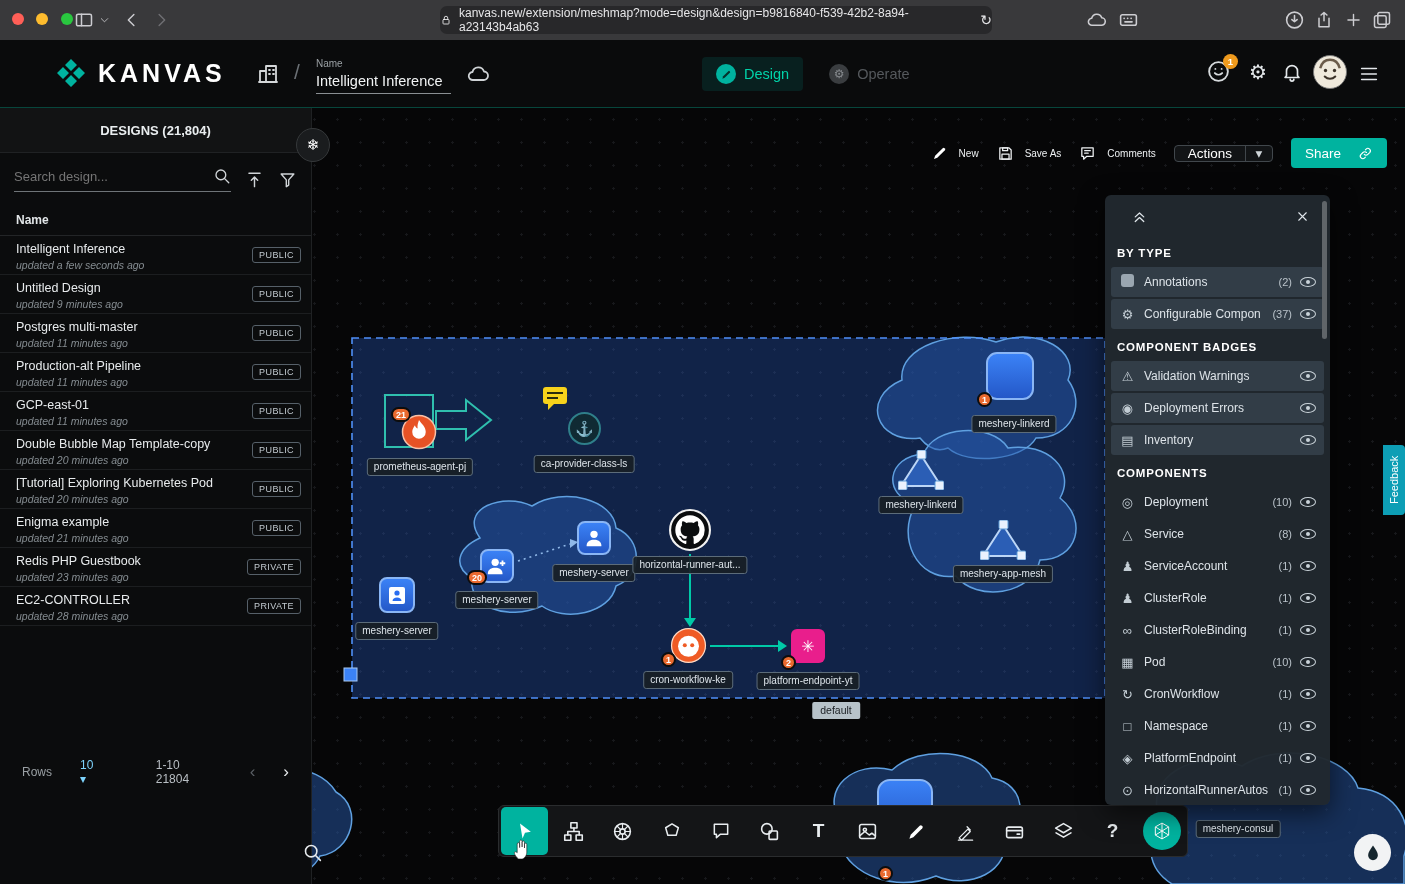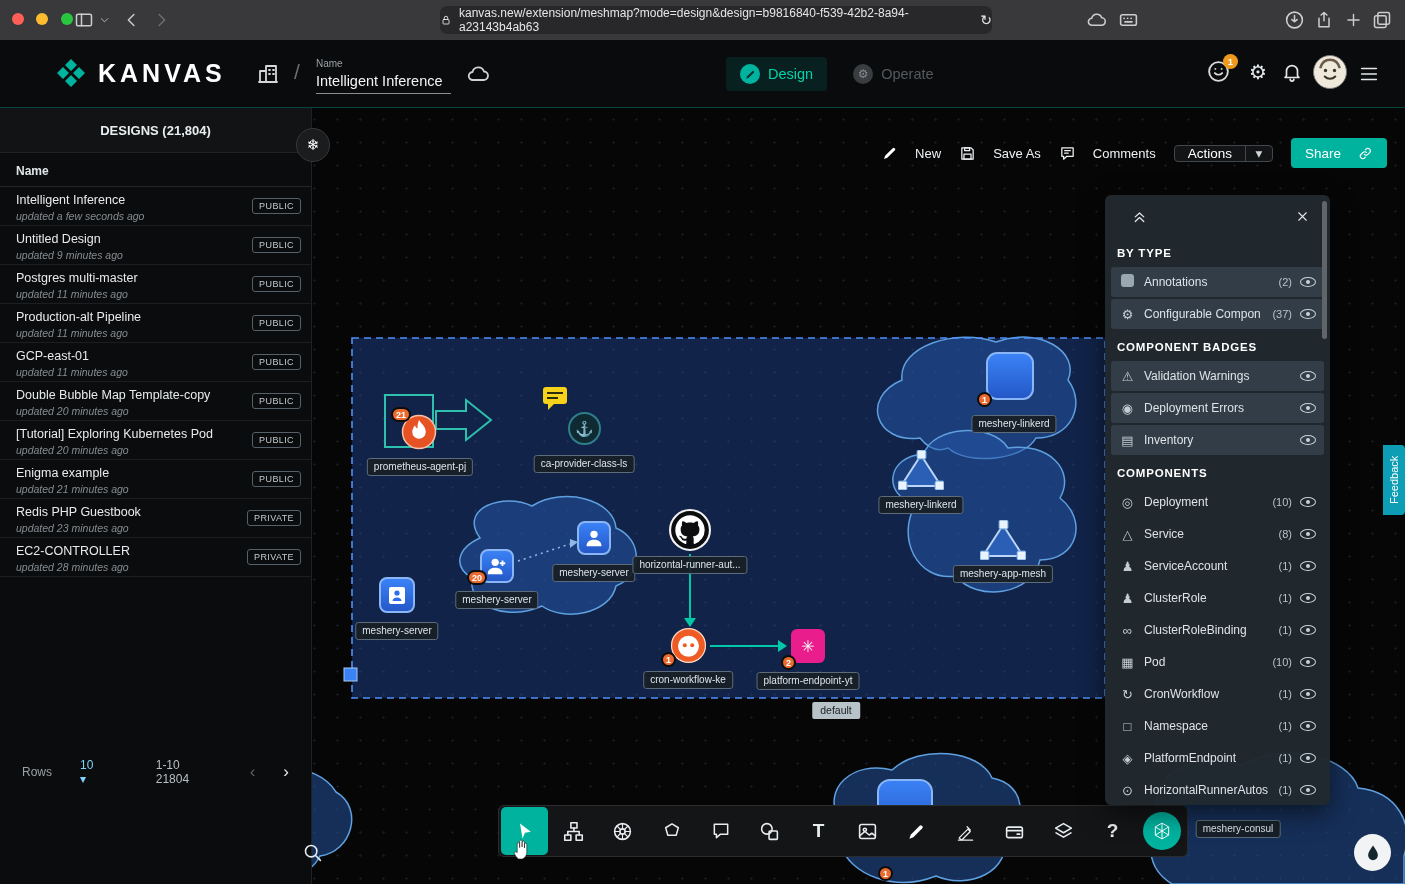--- a/index.html
+++ b/index.html
@@ -21,21 +21,21 @@
   
   #ahead { position:absolute; left:0; top:40px; width:100%; height:68px; background:#0a0b0c;
            border-bottom:1px solid #07463c; }
   #ahead .abs { position:absolute; }
   .logo-text { font-size:25px; font-weight:bold; letter-spacing:4px; color:#fff; }
   .name-label { font-size:10px; color:#9aa0a4; }
   .name-input { background:transparent; border:none; border-bottom:1px solid #8a8f93; color:#f2f4f5;
                 font-size:14.5px; width:135px; padding:2px 0 4px; font-family:inherit; outline:none; }
   .mode-chip { display:flex; align-items:center; gap:8px; height:34px; padding:0 14px; border-radius:4px;
                font-size:14.5px; }
-  .mode-chip.on { background:rgba(0,179,159,.13); color:#00D3A9;margin-left:24px; }
+  .mode-chip.on { background:rgba(0,179,159,.13); color:#00D3A9; }
   .mode-chip.off { color:#55595d; }
   .mode-dot { width:20px; height:20px; border-radius:50%; display:flex; align-items:center; justify-content:center; }
   .hbadge { position:absolute; top:-5px; right:-7px; min-width:15px; height:15px; border-radius:8px;
             background:#ef9a1d; color:#fff; font-size:9.5px; font-weight:bold; display:flex;
             align-items:center; justify-content:center; padding:0 3px; }
 
   
   #sbar { position:absolute; left:0; top:108px; width:312px; bottom:0; background:#0b0c0d;
           border-right:1px solid #1f2123; z-index:5; }
   .s-title { height:45px; line-height:45px; text-align:center; font-size:13px; font-weight:bold;
@@ -69,21 +69,21 @@
             border:1px solid #5c6c7a; color:#dde4ea; font-size:10px; line-height:1; padding:3px 6px;
             border-radius:3px; white-space:nowrap; }
   .gchip { position:absolute; z-index:4; transform:translateX(-50%); background:#b7c2c9; color:#1b1f23;
            font-size:10.5px; line-height:1; padding:3px 8px; border-radius:2px; }
   .nbadge { position:absolute; z-index:5; min-width:15px; height:15px; border-radius:8px; background:#ea6a2f;
             border:2px solid #0d0d0d; color:#fff; font-size:9px; font-weight:bold; display:flex;
             align-items:center; justify-content:center; padding:0 3px; }
 
   
   #ctoolbar { position:absolute; right:18px; top:30px; display:flex; align-items:center; gap:18px; z-index:6; }
-  .ct-btn { display:flex; align-items:center; gap:17px; color:#eef1f3; font-size:13px; cursor:default; }
+  .ct-btn { display:flex; align-items:center; gap:11px; color:#eef1f3; font-size:10px; cursor:default; }
   .actions-btn { display:flex; align-items:stretch; height:17px; background:#121416;
                  border:1px solid #41474c; border-radius:4px; overflow:hidden; font-size:13.5px; }
   .a-main { display:flex; align-items:center; padding:0 13px; }
   .a-sep { width:1px; background:#41474c; }
   .a-caret { width:26px; display:flex; align-items:center; justify-content:center; color:#cfd5d9; }
   .share-btn { display:flex; align-items:center; gap:17px; height:30px; padding:0 14px;
                background:#00B39F; border-radius:4px; color:#fff; font-size:13.5px; }
   #snowflake { position:absolute; left:16px; top:20px; width:34px; height:34px; border-radius:50%;
                background:#1a1c1e; border:1px solid #35383a; display:flex; align-items:center;
                justify-content:center; font-size:15px; color:#fff; z-index:6; }
@@ -268,20 +268,41 @@
       </span>
     <span class="abs" style="left:1358px;top:23px;color:#e3e7ea">
       <svg class="st" width="22" height="22" viewBox="0 0 24 24">
           <path d="M4 6h16M4 12h16M4 18h16"></path>
         </svg>
       </span>
   </div>
 
   <div id="sbar">
     <div class="s-title">DESIGNS (21,804)</div>
+    <div class="s-search">
+      <span class="s-input">
+        <input style="background: transparent; border: none; outline: none; color: rgb(207, 211, 214); font-size: 13px; width: 150px; font-family: inherit;" placeholder="Search design...">
+        <span style="color:#d0d4d7">
+          <svg class="st" width="18" height="18" viewBox="0 0 24 24">
+              <circle cx="10.5" cy="10.5" r="6.5"></circle>
+              <path d="M15.5 15.5L21 21"></path>
+            </svg>
+          </span>
+      </span>
+      <span style="color:#d0d4d7">
+        <svg class="st" width="19" height="19" viewBox="0 0 24 24">
+            <path d="M5 4h14M12 9v12M8 13l4-4 4 4"></path>
+          </svg>
+        </span>
+      <span style="color:#d0d4d7">
+        <svg class="st" width="19" height="19" viewBox="0 0 24 24">
+            <path d="M4 5h16l-6.5 7.5V19l-3 2v-8.5z"></path>
+          </svg>
+        </span>
+    </div>
     <div class="s-colhead">Name</div>
 
     <div class="s-row">
       <span class="s-info"><span class="s-name">Intelligent Inference</span>
       <div class="s-upd">updated a few seconds ago</div></span>
       <span class="s-vis">PUBLIC</span>
       </div>
     <div class="s-row">
       <span class="s-info"><span class="s-name">Untitled Design</span>
       <div class="s-upd">updated 9 minutes ago</div></span>

